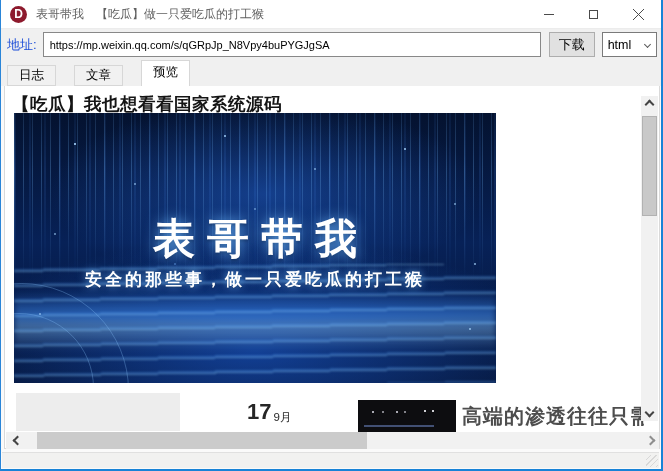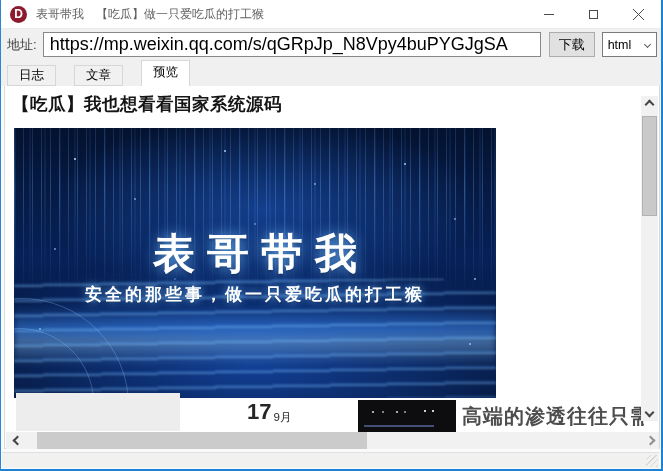--- a/index.html
+++ b/index.html
@@ -21,23 +21,23 @@
   .glyph-min { width:10px; height:1px; background:#4a4a4a; }
   .glyph-max { width:9px; height:9px; border:1px solid #4a4a4a; }
   .glyph-close { width:11px; height:11px;
     background:
       linear-gradient(45deg, transparent 46%, #4a4a4a 46% 54%, transparent 54%),
       linear-gradient(-45deg, transparent 46%, #4a4a4a 46% 54%, transparent 54%); }
 
   
   .address-row { position:absolute; left:0; top:29px; right:0; height:31px; background:#f0f0f0;
     display:flex; align-items:center; }
-  .addr-label { font-size:13px; color:#404040; margin-left:6px; flex:0 0 auto; }
+  .addr-label { font-size:13px; color:#1d4ed8; margin-left:6px; flex:0 0 auto; }
   .addr-input { margin-left:6px; width:498px; height:25px; border:1px solid #888;
-    font-size:18px; padding:0 6px; color:#000; background:#fff; outline:none;
+    font-size:11px; padding:0 6px; color:#000; background:#fff; outline:none;
     font-family:"Liberation Sans","DejaVu Sans",sans-serif; }
   .dl-button { margin-left:8px; width:46px; height:25px; background:#e1e1e1; border:1px solid #adadad;
     font-size:13px; color:#000; display:flex; align-items:center; justify-content:center; }
   .fmt-select { margin-left:7px; width:55px; height:25px; background:#fff; border:1px solid #7a7a7a;
     font-size:12.5px; color:#000; display:flex; align-items:center; padding:0 5px; position:relative; }
   .fmt-select .chev { position:absolute; right:6px; top:9px; }
 
   
   .chev { display:inline-block; width:7px; height:7px; border-left:2px solid #454545; border-top:2px solid #454545; }
   .chev.sm { width:5px; height:5px; border-width:1.5px; border-color:#5a5a5a; }
@@ -53,21 +53,21 @@
     background:#f1f1f1; border:1px solid #d7d7d7; margin-right:18px; }
   .tab.active { height:26px; line-height:23px; background:#fff; border-bottom:none; z-index:5; }
 
   
   .pane { position:absolute; left:3px; top:85px; width:656px; height:364px; background:#fff;
     border:1px solid #d9d9d9; z-index:2; }
   .article-title { position:absolute; left:7px; top:6px; font-size:17.5px; font-weight:700; color:#151515;
     letter-spacing:.5px; white-space:nowrap; }
 
   
-  .banner { position:absolute; left:9px; top:42px; width:482px; height:270px; overflow:hidden;
+  .banner { position:absolute; left:9px; top:27px; width:482px; height:270px; overflow:hidden;
     background:
       radial-gradient(ellipse 62% 48% at 52% 30%, rgba(32,92,196,.55), transparent 72%),
       radial-gradient(ellipse 85% 55% at 50% 88%, rgba(28,96,220,.55), transparent 75%),
       linear-gradient(180deg,#04122f 0%, #072157 48%, #051538 100%); }
   .banner .streaks { position:absolute; left:0; top:0; right:0; height:62%;
     background:
       repeating-linear-gradient(90deg, rgba(120,190,255,.28) 0 1px, transparent 1px 9px),
       repeating-linear-gradient(90deg, rgba(80,150,255,.14) 0 2px, transparent 2px 15px);
     -webkit-mask-image:linear-gradient(180deg, rgba(0,0,0,.5) 0%, #000 35%, transparent 100%);
     mask-image:linear-gradient(180deg, rgba(0,0,0,.5) 0%, #000 35%, transparent 100%); }

